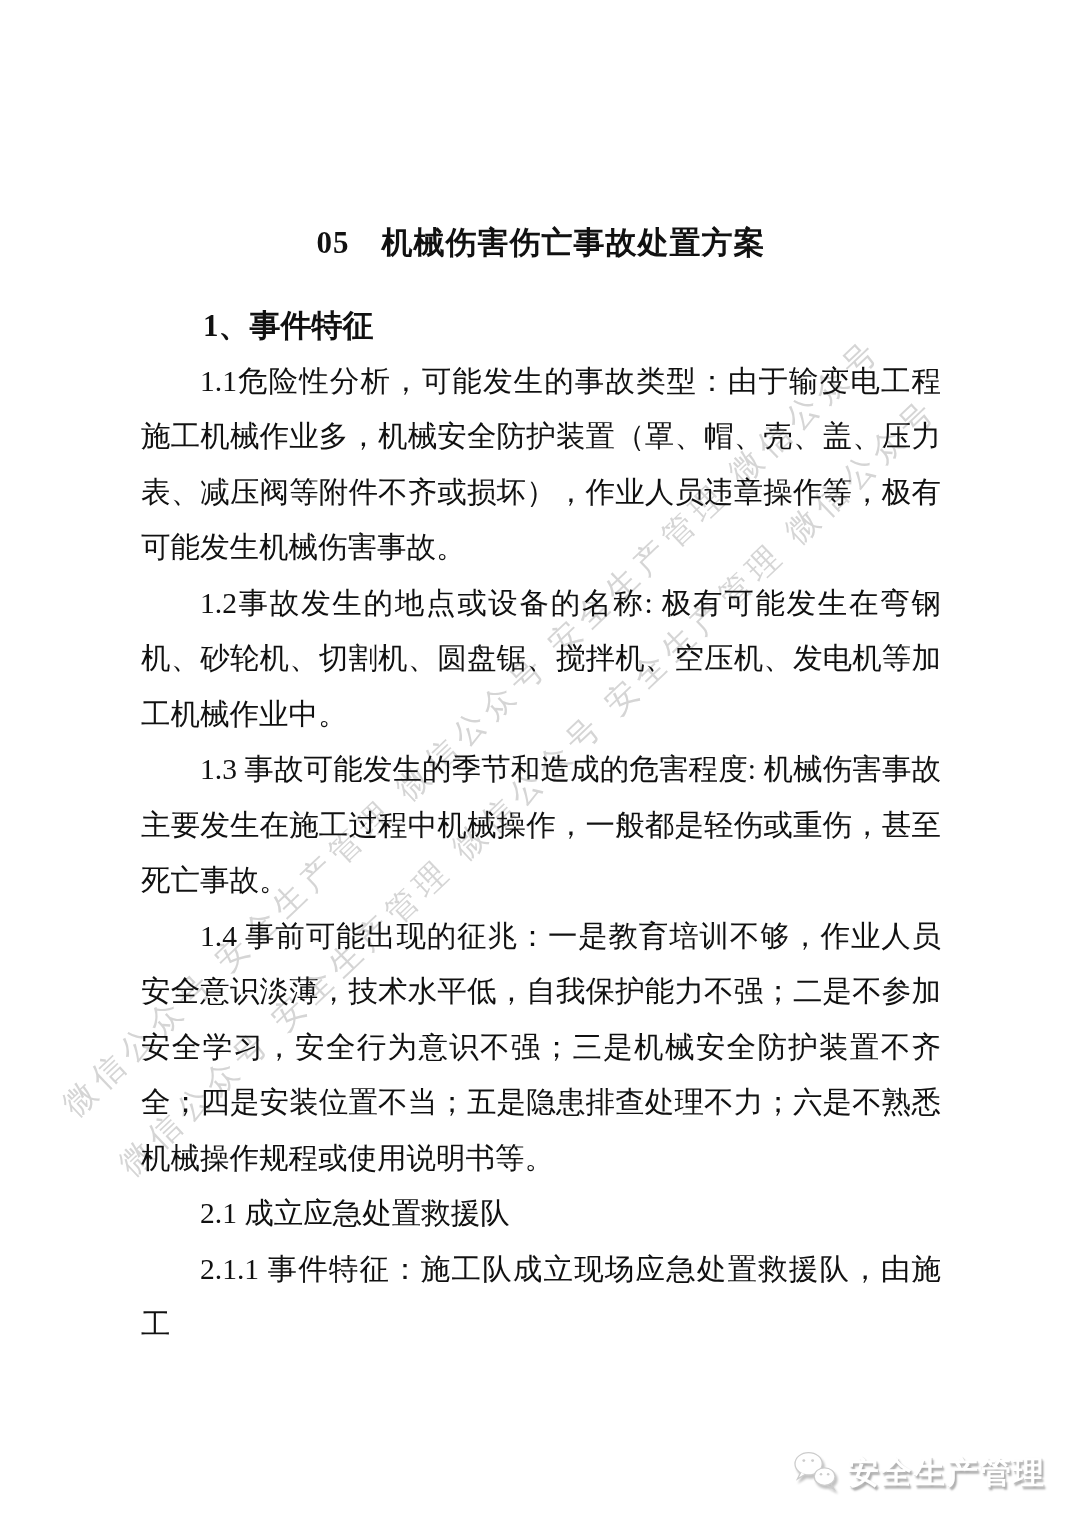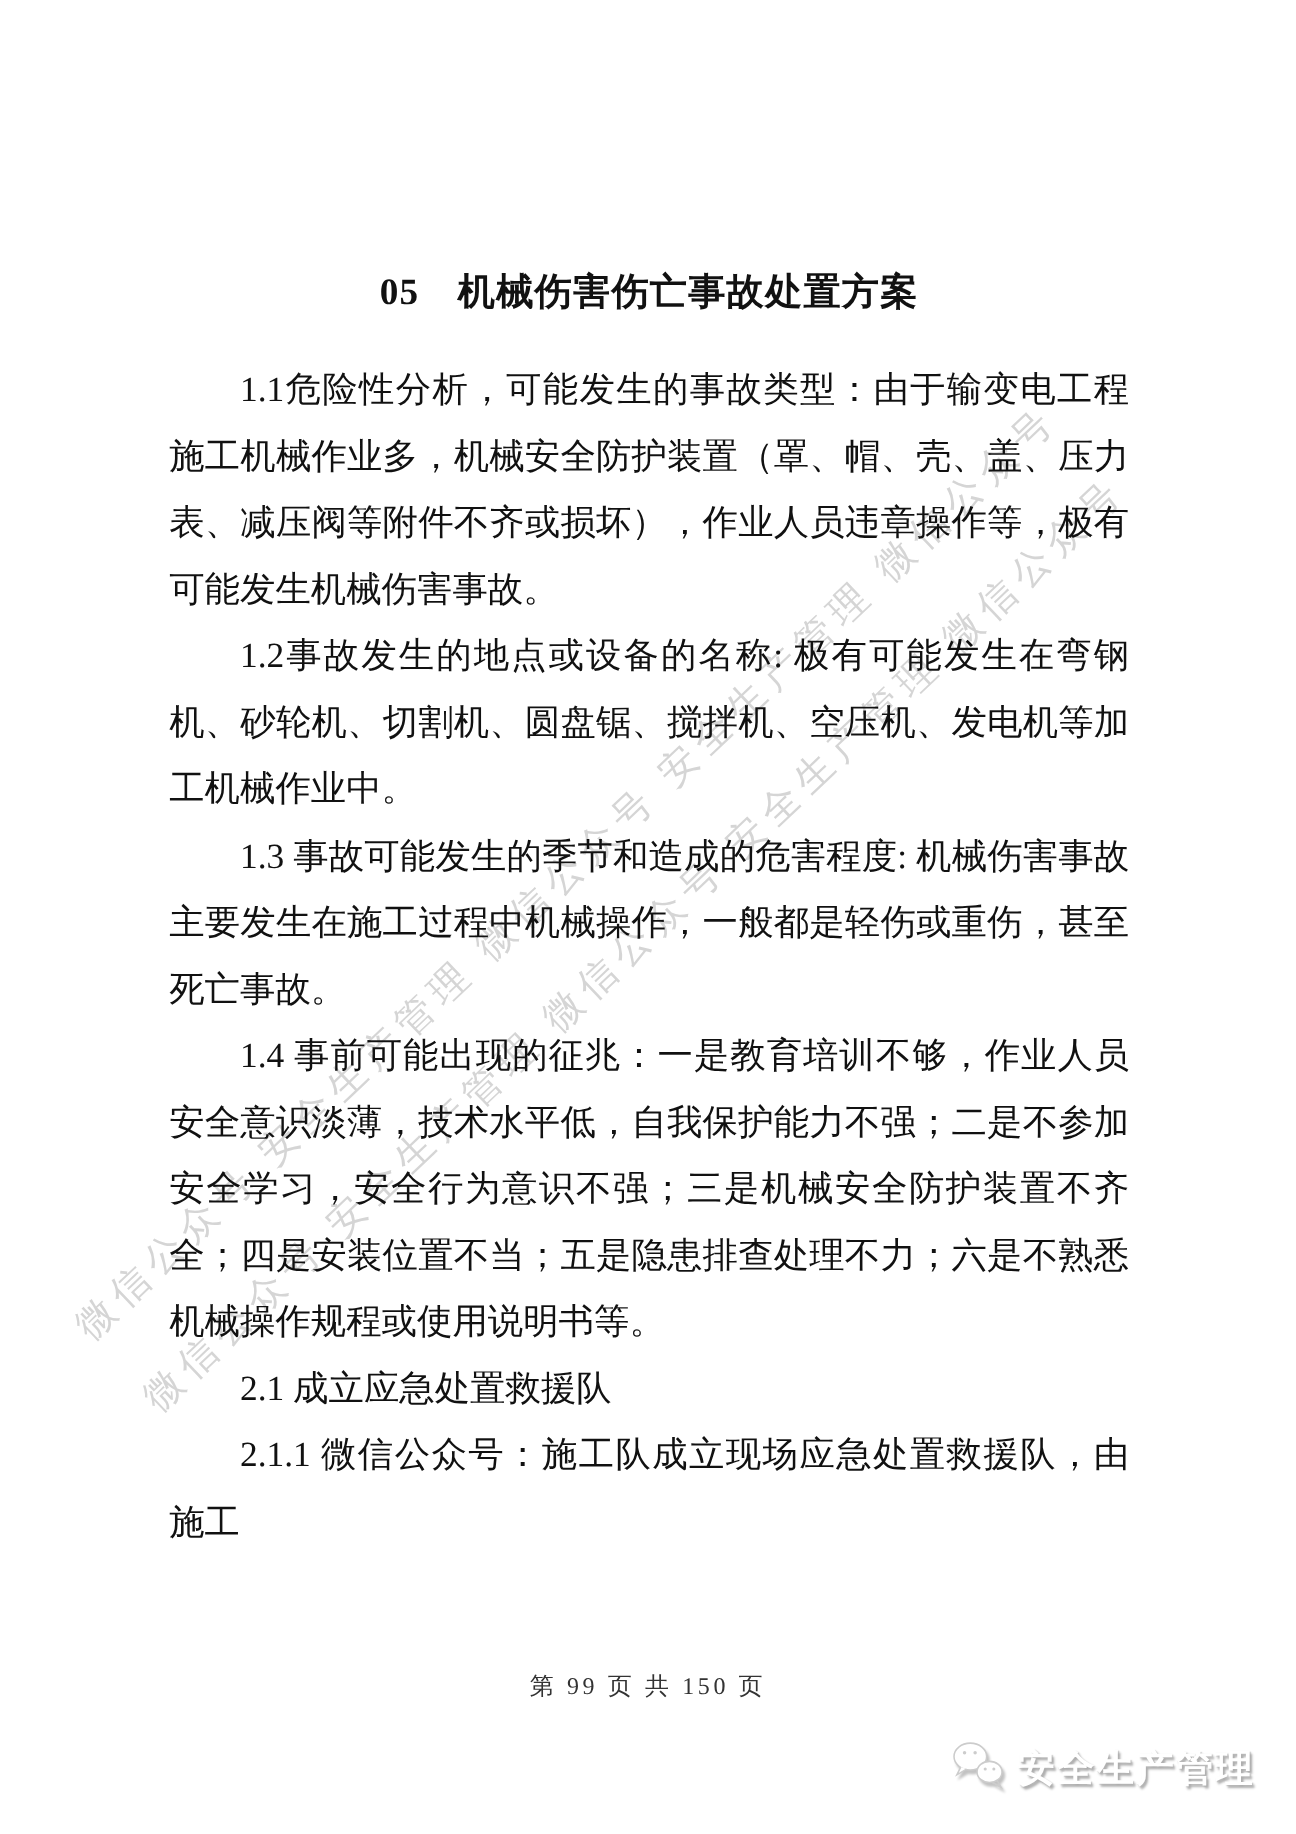--- a/index.html
+++ b/index.html
@@ -105,30 +105,30 @@
 <div class="page">
 
   <div class="watermark">
     <div class="wm-line">微信公众号 安全生产管理 微信公众号 安全生产管理 微信公众号 安全生产管理</div>
     <div class="wm-line">微信公众号 安全生产管理 微信公众号 安全生产管理 微信公众号 安全生产管理</div>
   </div>
 
   <div class="doc">
     <h1 class="title">05　机械伤害伤亡事故处置方案</h1>
 
+    <h2 class="heading">1、事件特征</h2>
     <p class="para">1.1危险性分析，可能发生的事故类型：由于输变电工程施工机械作业多，机械安全防护装置（罩、帽、壳、盖、压力表、减压阀等附件不齐或损坏），作业人员违章操作等，极有可能发生机械伤害事故。</p>
     <p class="para">1.2事故发生的地点或设备的名称: 极有可能发生在弯钢机、砂轮机、切割机、圆盘锯、搅拌机、空压机、发电机等加工机械作业中。</p>
     <p class="para">1.3 事故可能发生的季节和造成的危害程度: 机械伤害事故主要发生在施工过程中机械操作，一般都是轻伤或重伤，甚至死亡事故。</p>
     <p class="para">1.4 事前可能出现的征兆：一是教育培训不够，作业人员安全意识淡薄，技术水平低，自我保护能力不强；二是不参加安全学习，安全行为意识不强；三是机械安全防护装置不齐全；四是安装位置不当；五是隐患排查处理不力；六是不熟悉机械操作规程或使用说明书等。</p>
 
     <p class="para">2.1 成立应急处置救援队</p>
-    <p class="para">2.1.1 微信公众号：施工队成立现场应急处置救援队，由施工</p>
+    <p class="para">2.1.1 事件特征：施工队成立现场应急处置救援队，由施工</p>
   </div>
 
-  <div class="footer">第 99 页 共 150 页</div>
 
   <div class="brand">
     <span class="brand-icon">
       <svg width="48" height="42" viewBox="0 0 60 52">
         <g fill="#ffffff" stroke="#cccccc" stroke-width="1.6">
           <ellipse cx="22" cy="17" rx="17" ry="14"></ellipse>
           <path d="M12 28 L8 36 L18 30 Z" stroke="none" fill="#ffffff"></path>
           <path d="M12 28 L8 36 L18 30" fill="none"></path>
           <ellipse cx="42" cy="33" rx="13" ry="11"></ellipse>
           <path d="M50 42 L54 49 L45 44" fill="none"></path>

